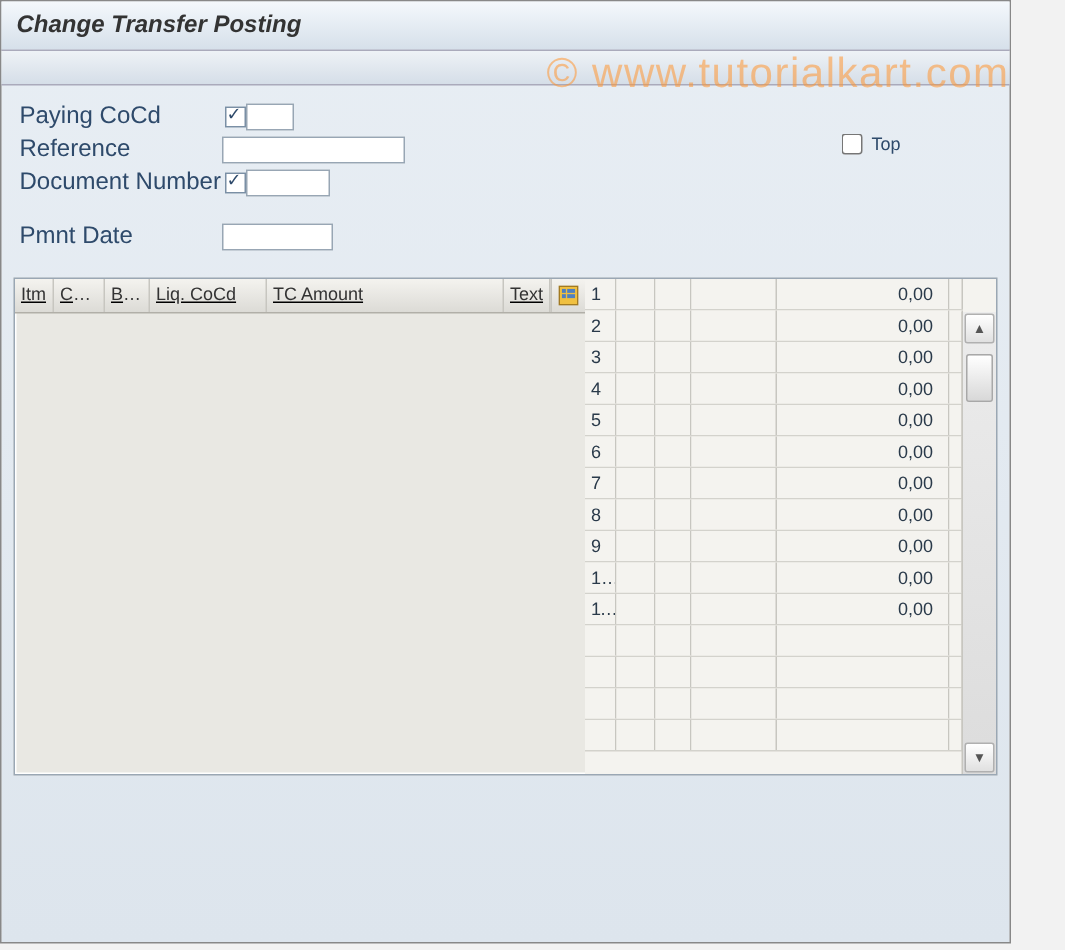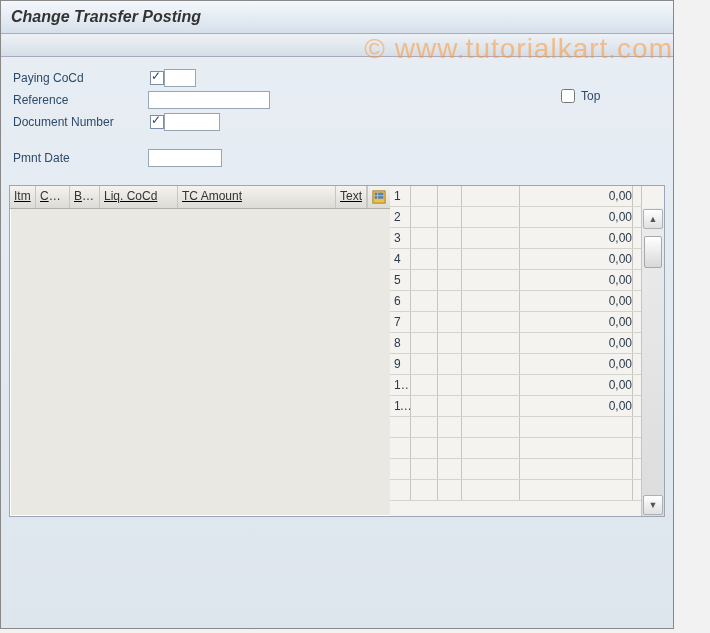--- a/index.html
+++ b/index.html
@@ -43,21 +43,21 @@
     padding: 10px 12px 0 12px;
   }
   .form-row {
     display: flex;
     align-items: center;
     height: 22px;
   }
   .form-label {
     width: 135px;
     color: #2e4a6b;
-    font-size: 12px;
+    font-size: 16px;
   }
   .req-mark {
     display: inline-block;
     width: 12px;
     height: 12px;
     border: 1px solid #7a8fa5;
     background: #fff;
     margin-left: 2px;
     position: relative;
     vertical-align: middle;
@@ -164,21 +164,21 @@
   }
   .grid-row {
     display: flex;
     height: 20px;
     border-bottom: 1px solid #d3d2cc;
   }
   .grid-row .cell {
     color: #2a3a4a;
     background: #f4f3ef;
   }
-  .grid-row .cell.col-tc { padding-right: 0; }
+  .grid-row .cell.col-tc { padding-right: 10px; }
 
   
   .vscroll {
     position: absolute;
     top: 22px; right: 0;
     bottom: 0;
     width: 22px;
     background: linear-gradient(#ececec, #dcdcdc);
     border-left: 1px solid #c7c6c0;
     display: flex;

